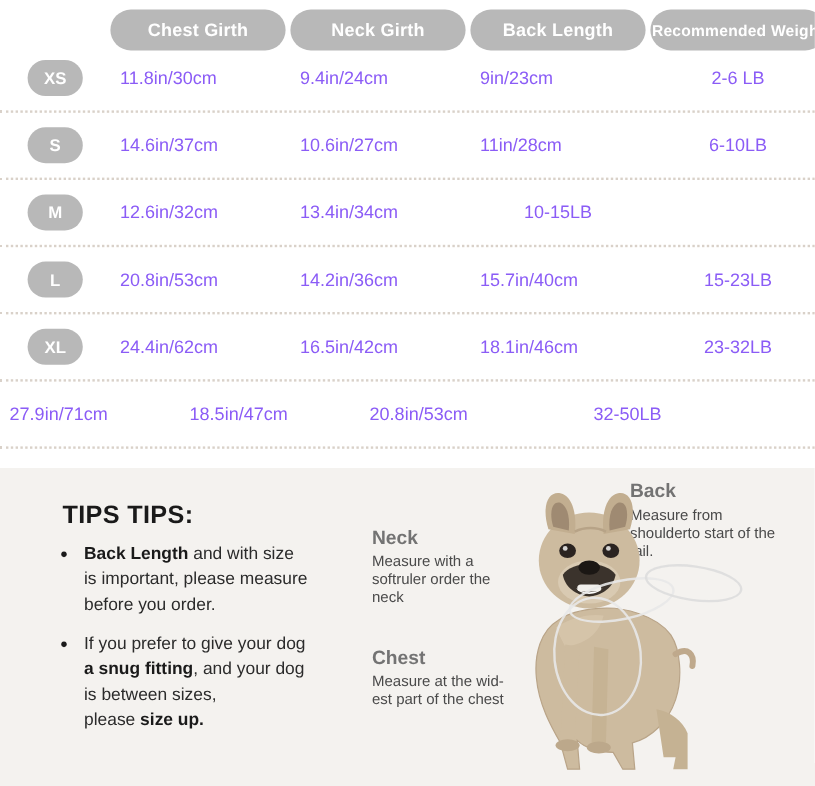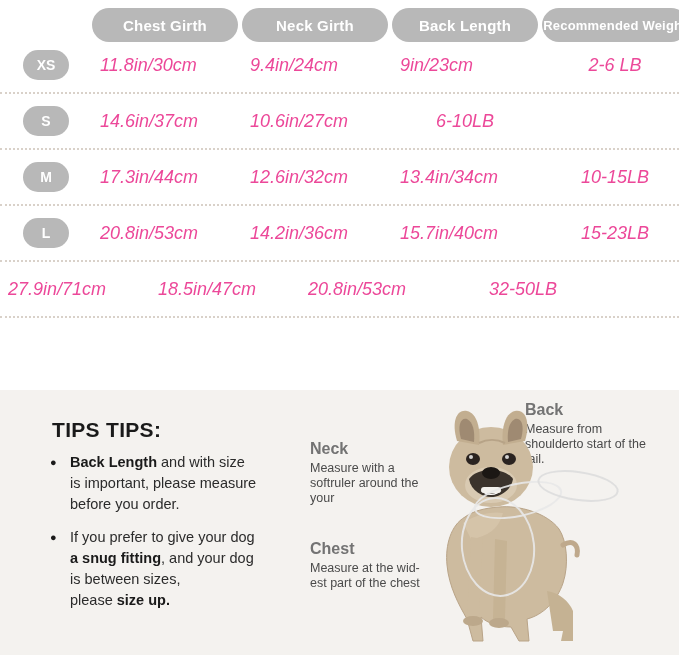--- a/index.html
+++ b/index.html
@@ -84,26 +84,25 @@
     color: #ffffff;
     font-size: 14px;
     font-weight: bold;
     display: flex;
     align-items: center;
     justify-content: center;
   }
   .data-cell {
     flex: 0 0 146px;
     margin-right: 4px;
-    font-size: 18px;
-    color: #ec4899;
+    font-size: 15px;
+    color: #8b5cf6;
     text-align: left;
     padding-left: 8px;
     box-sizing: border-box;
-    font-style: italic;
   }
   .data-cell.center {
     text-align: center;
     padding-left: 0;
   }
 
   
   .tips-area {
     position: relative;
     width: 679px;
@@ -230,43 +229,52 @@
       <div class="data-cell">9in/23cm</div>
       <div class="data-cell center">2-6 LB</div>
     </div>
 
     <div class="row">
       <div class="size-cell">
         <div class="size-pill">S</div>
       </div>
       <div class="data-cell">14.6in/37cm</div>
       <div class="data-cell">10.6in/27cm</div>
+      <div class="data-cell">11in/28cm</div>
       <div class="data-cell center">6-10LB</div>
     </div>
 
     <div class="row">
       <div class="size-cell">
         <div class="size-pill">M</div>
       </div>
-      <div class="data-cell">17.3in/44cm</div>
       <div class="data-cell">12.6in/32cm</div>
       <div class="data-cell">13.4in/34cm</div>
       <div class="data-cell center">10-15LB</div>
     </div>
 
     <div class="row">
       <div class="size-cell">
         <div class="size-pill">L</div>
       </div>
       <div class="data-cell">20.8in/53cm</div>
       <div class="data-cell">14.2in/36cm</div>
       <div class="data-cell">15.7in/40cm</div>
       <div class="data-cell center">15-23LB</div>
     </div>
 
+    <div class="row">
+      <div class="size-cell">
+        <div class="size-pill">XL</div>
+      </div>
+      <div class="data-cell">24.4in/62cm</div>
+      <div class="data-cell">16.5in/42cm</div>
+      <div class="data-cell">18.1in/46cm</div>
+      <div class="data-cell center">23-32LB</div>
+    </div>
 
     <div class="row">
       <div class="data-cell">27.9in/71cm</div>
       <div class="data-cell">18.5in/47cm</div>
       <div class="data-cell">20.8in/53cm</div>
       <div class="data-cell center">32-50LB</div>
     </div>
 
   </div>
 
@@ -283,21 +291,21 @@
       <li>
         <span>If you prefer to give your dog</span><br>
         <b>a snug fitting</b><span>, and your dog</span><br>
         <span>is between sizes,</span><br>
         <span>please </span><b>size up.</b>
       </li>
     </ul>
 
     <div class="callout" id="callout-neck">
       <div class="c-title">Neck</div>
-      <div class="c-desc">Measure with a softruler around the your</div>
+      <div class="c-desc">Measure with a softruler order the neck</div>
     </div>
 
     <div class="callout" id="callout-back">
       <div class="c-title">Back</div>
       <div class="c-desc">Measure from shoulderto start of the tail.</div>
     </div>
 
     <div class="callout" id="callout-chest">
       <div class="c-title">Chest</div>
       <div class="c-desc">Measure at the wid-est part of the chest</div>

